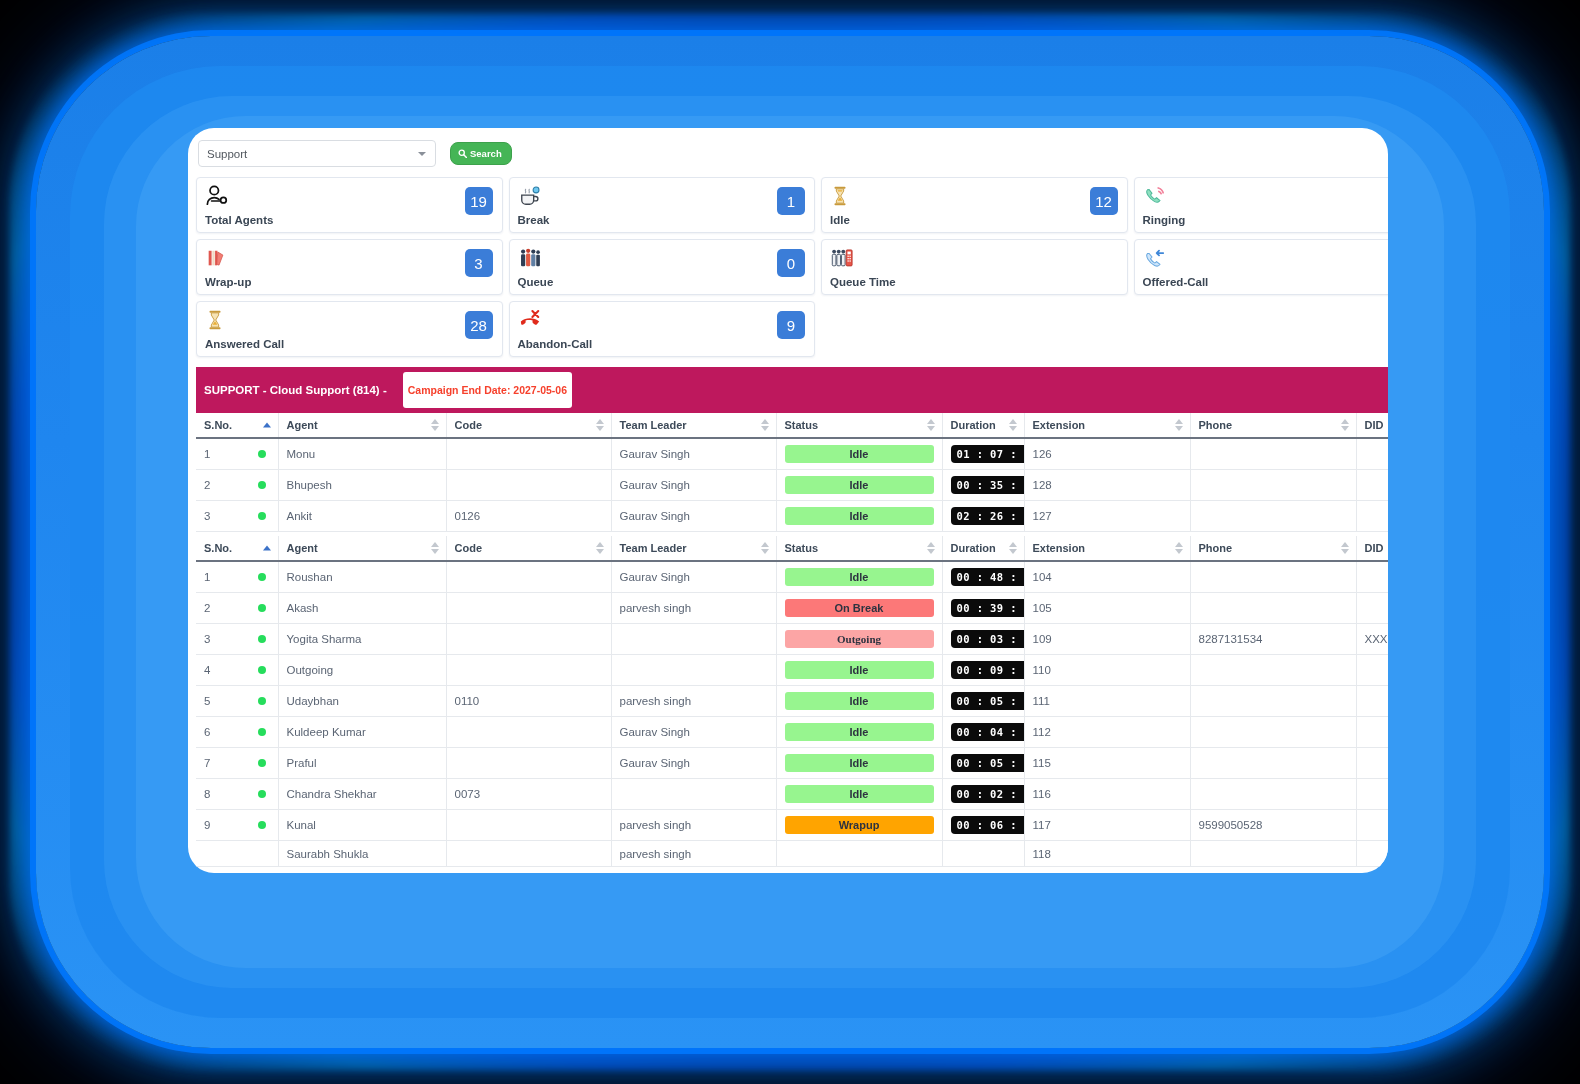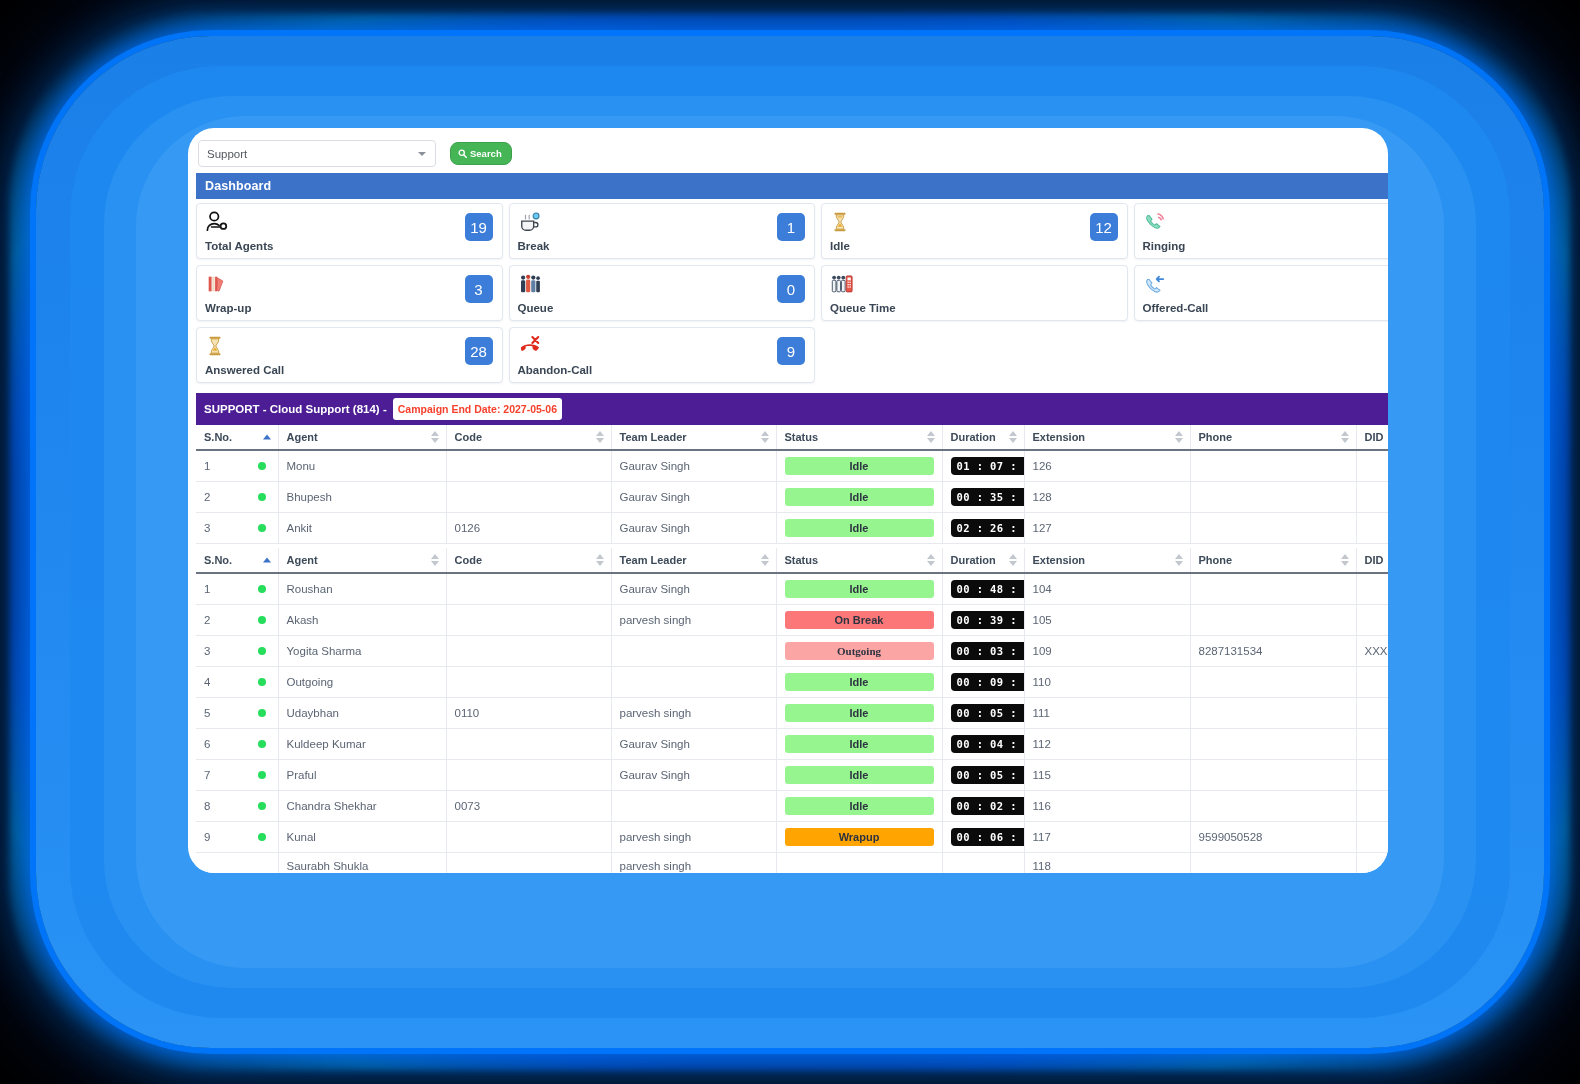--- a/index.html
+++ b/index.html
@@ -117,31 +117,31 @@
     background: #3b7dd8; color: #fff;
     border-radius: 5px;
     font-size: 15px; font-weight: 500;
     display: flex; align-items: center; justify-content: center;
     padding: 0 5px;
   }
 
   
   .section { margin: 0 8px 4px 8px; }
   .section-title {
-    background: #4c1d95; color: #fff;
+    background: #be185d; color: #fff;
     font-size: 11.5px; font-weight: bold;
     padding: 5px 8px;
     display: flex; align-items: center; gap: 4px;
   }
   .campaign-chip {
     background: #fff; color: #f6402c;
     font-size: 10.5px; font-weight: bold;
     border-radius: 3px;
-    padding: 5px 5px;
-    margin-left: 2px;
+    padding: 12px 5px;
+    margin-left: 12px;
   }
   table.agent-table {
     width: 100%;
     border-collapse: collapse;
     table-layout: fixed;
     background: #fff;
   }
   table.agent-table th {
     font-size: 11px; font-weight: bold; color: #3d4a59;
     text-align: left;
@@ -240,21 +240,20 @@
         </div>
         <div class="search-btn">
           <svg width="9" height="9" viewBox="0 0 16 16">
             <circle cx="6.6" cy="6.6" r="4.6" fill="none" stroke="#fff" stroke-width="2.4"></circle>
             <line x1="10.2" y1="10.2" x2="15" y2="15" stroke="#fff" stroke-width="2.6" stroke-linecap="round"></line>
           </svg>
           <span>Search</span>
         </div>
       </div>
 
-      <div class="dash-bar">Dashboard</div>
 
       <div class="stat-grid" id="stat-grid">
           <div class="stat-card">
             <div class="stat-icon">
               <svg width="24" height="22" viewBox="0 0 26 24">
                 <circle cx="10" cy="6" r="4.6" fill="none" stroke="#111" stroke-width="1.9"></circle>
                 <path d="M2.5 21c0-4.3 3.4-7.2 7.5-7.2 2 0 3.9.7 5.2 1.9" fill="none" stroke="#111" stroke-width="1.9" stroke-linecap="round"></path>
                 <circle cx="20" cy="16.5" r="3.1" fill="none" stroke="#111" stroke-width="1.9"></circle>
                 <path d="M7 17.5h9.5" stroke="#111" stroke-width="1.7" stroke-linecap="round"></path>
               </svg>

